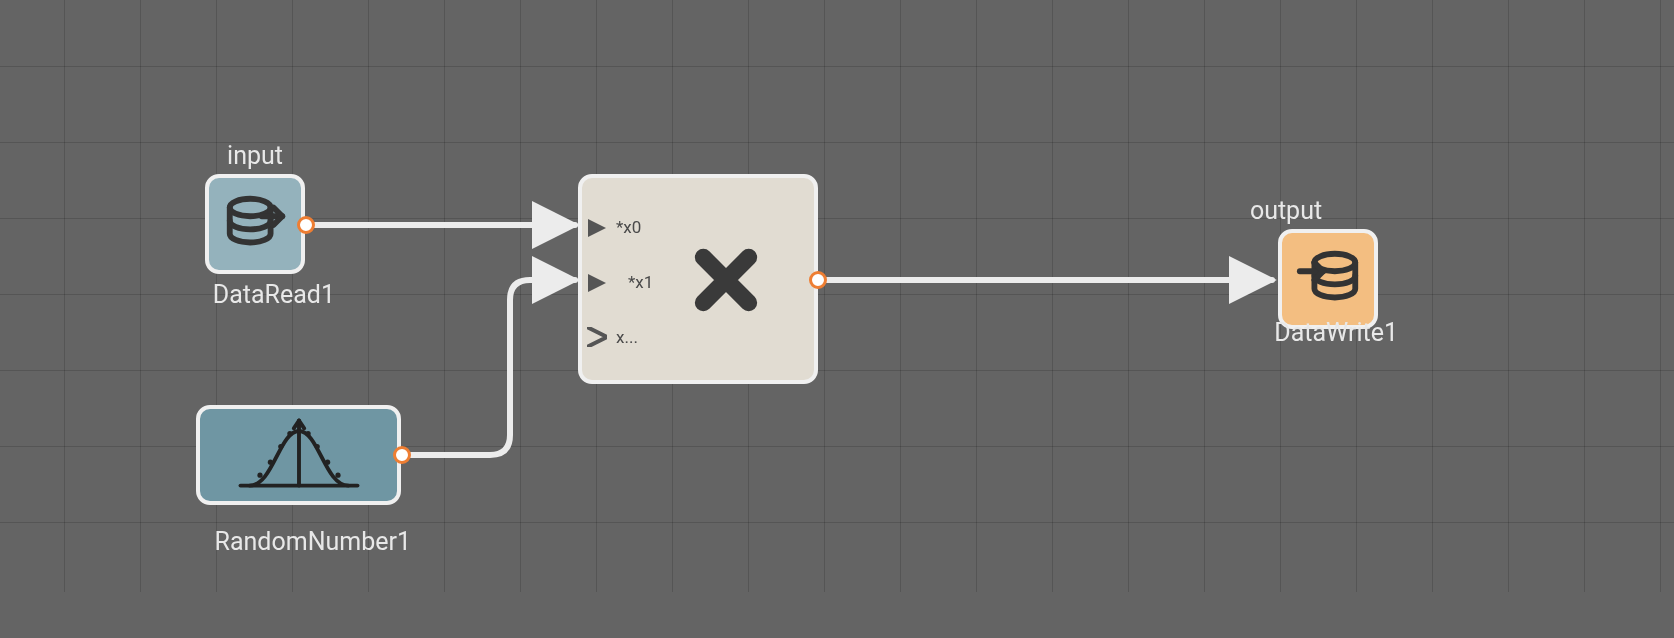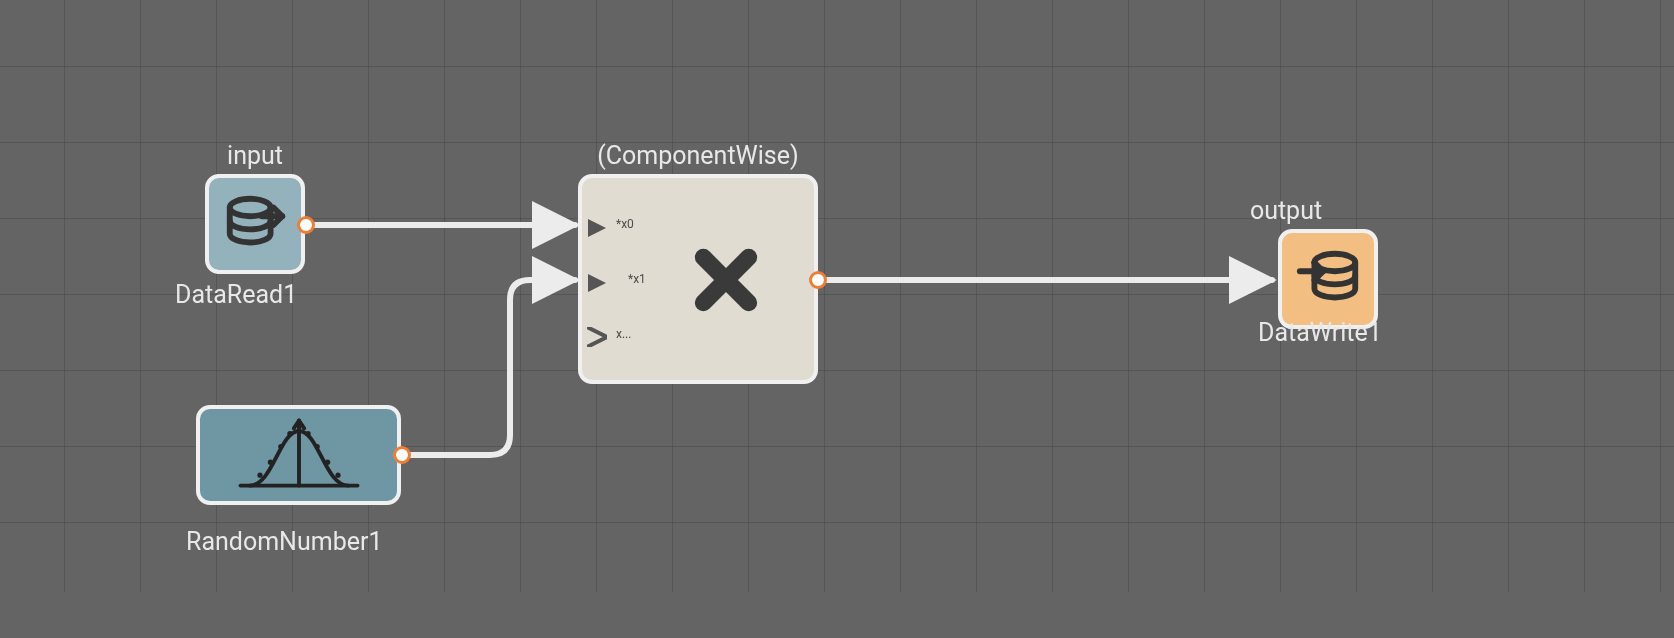--- a/index.html
+++ b/index.html
@@ -24,21 +24,21 @@
   }
   .node-title {
     position: absolute;
     text-align: center;
     color: #e8e8e8;
     font-size: 25px;
     white-space: nowrap;
   }
   .node-label {
     position: absolute;
-    text-align: left;
+    text-align: right;
     color: #e8e8e8;
     font-size: 25px;
     white-space: nowrap;
   }
   
   .node {
     position: absolute;
     border-radius: 14px;
     box-sizing: border-box;
   }
@@ -69,21 +69,21 @@
     box-sizing: border-box;
   }
   .port-arrow {
     position: absolute;
   }
   
   .inport-label {
     position: absolute;
     left: 34px;
     color: #4a4a4a;
-    font-size: 12px;
+    font-size: 17px;
   }
   
   svg.wires {
     position: absolute;
     left: 0; top: 0;
     width: 1674px; height: 638px;
     pointer-events: none;
   }
 </style>
 </head>
@@ -148,21 +148,20 @@
           <circle cx="64" cy="22" r="2"></circle>
           <circle cx="72" cy="34" r="2"></circle>
           <circle cx="80" cy="44" r="2"></circle>
         </g>
       </g>
     </svg>
   </div>
   <div class="port" style="left:393px; top:446px;"></div>
   <div class="node-label" style="left:186px; top:527px; width:225px;">RandomNumber1</div>
 
-  <div class="node-title" style="left:578px; top:141px; width:240px;">(ComponentWise)</div>
   <div class="node node-beige" style="left:578px; top:174px; width:240px; height:210px;">
 
     <svg class="port-arrow" style="left:6px; top:41px;" width="18" height="18" viewBox="0 0 10 10">
         <path d="M0 0 L10 5 L0 10 z" fill="#555"></path>
       </svg>
     <span class="inport-label" style="top:39px;">*x0</span>
 
     <svg class="port-arrow" style="left:6px; top:96px;" width="18" height="18" viewBox="0 0 10 10">
         <path d="M0 0 L10 5 L0 10 z" fill="#555"></path>
       </svg>

